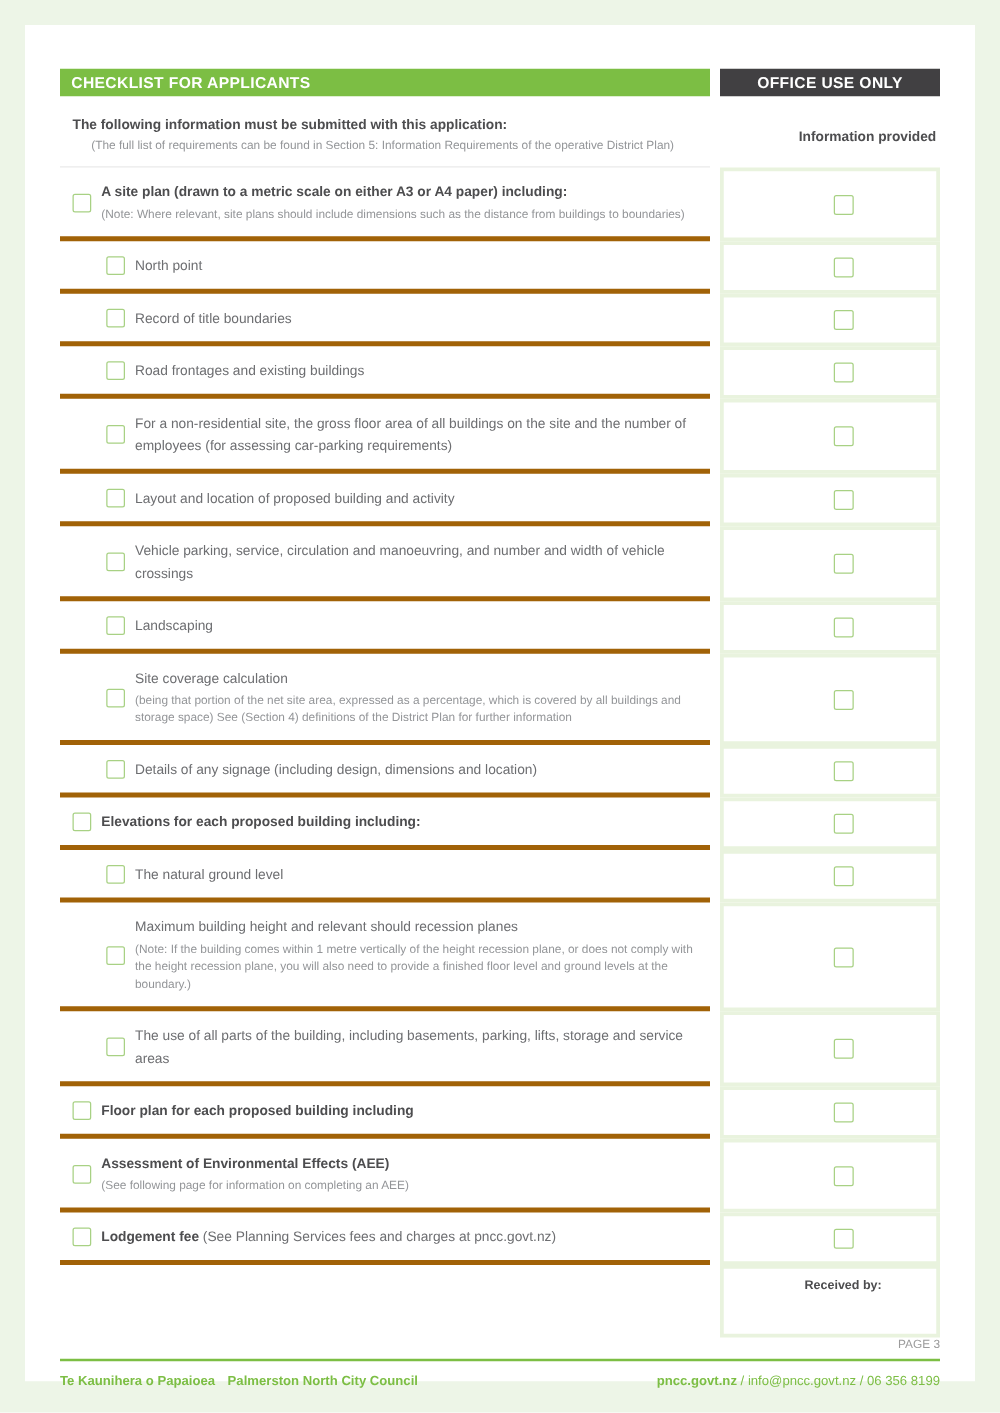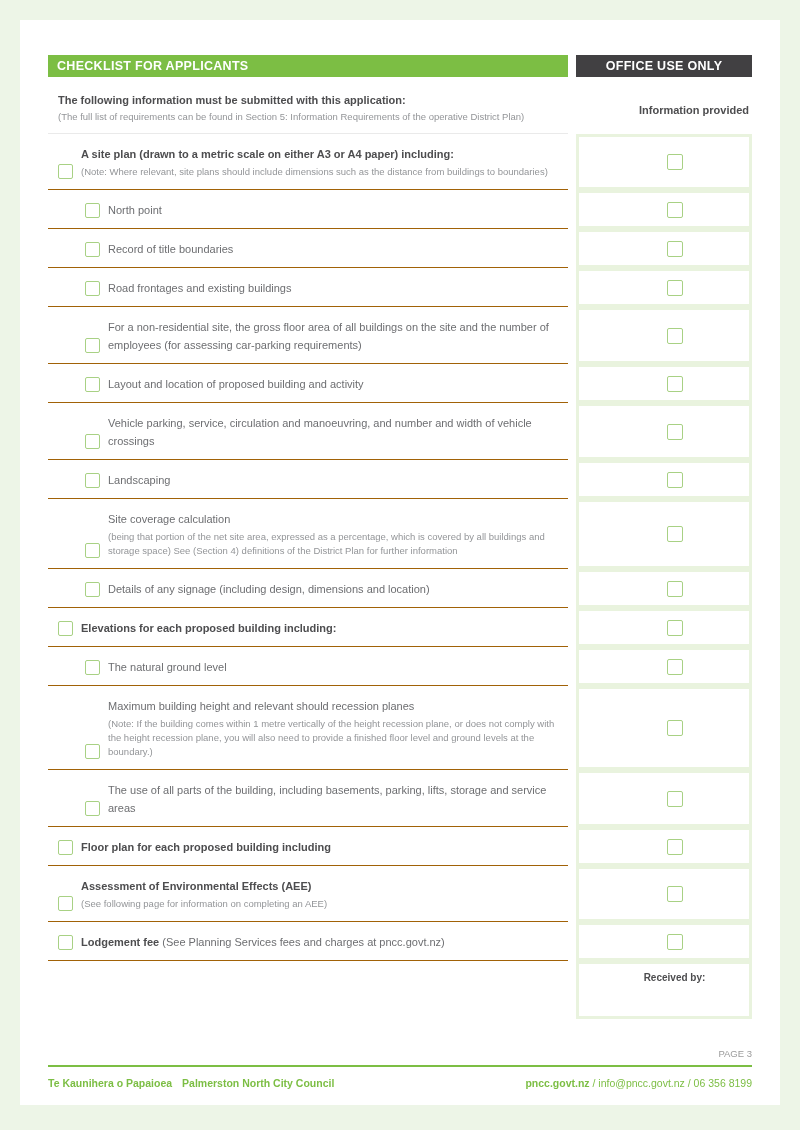--- a/index.html
+++ b/index.html
@@ -21,26 +21,26 @@
 
   
   .bar { height:22px; display:flex; align-items:center; font-weight:bold; font-size:12.5px; letter-spacing:.3px; color:#fff; }
   .bar-green { background:var(--brand-green,#7cbe44); padding-left:9px; }
   .bar-dark  { background:var(--dark-bar,#414042); justify-content:center; }
 
   
   .intro-row { margin-top:8px; }
   .intro-left { border-bottom:1px solid #eaeaea; padding:8px 8px 9px 10px; }
   .intro-bold { font-weight:bold; font-size:11px; color:var(--heading-text,#4d4d4f); line-height:15px; }
-  .intro-note { font-size:9.5px; color:var(--note-text,#939598); line-height:14px; margin-top:2px; }
+  .intro-note { font-size:9.5px; color:var(--note-text,#939598); line-height:14px; margin-top:2px;margin-left:15px; }
   .cell-right.head { display:flex; align-items:center; justify-content:flex-end;
     font-weight:bold; font-size:11px; color:var(--heading-text,#4d4d4f); background:#fff; }
 
   
-  .row .cell-left { border-bottom:1px solid #a16207; padding:10px 10px 10px 10px; display:flex; align-items:flex-end; }
+  .row .cell-left { border-bottom:4px solid #a16207; padding:10px 10px 10px 10px; display:flex; align-items:center; }
   .row.level-2 .cell-left { padding-left:37px; }
   .checkbox {
     width:15px; height:15px; flex:0 0 15px; display:inline-block;
     border:1.5px solid var(--checkbox-border,#a8d184); border-radius:2px; background:#fff; margin-top:1px;
     cursor:pointer;
   }
   .row .text { margin-left:8px; }
   .item-title { font-size:11px; line-height:15px; color:var(--body-text,#6d6e71); }
   .item-title.bold { font-weight:bold; color:var(--heading-text,#4d4d4f); }
   .item-suffix { font-size:11px; line-height:15px; color:var(--body-text,#6d6e71);margin-top:36px; }

